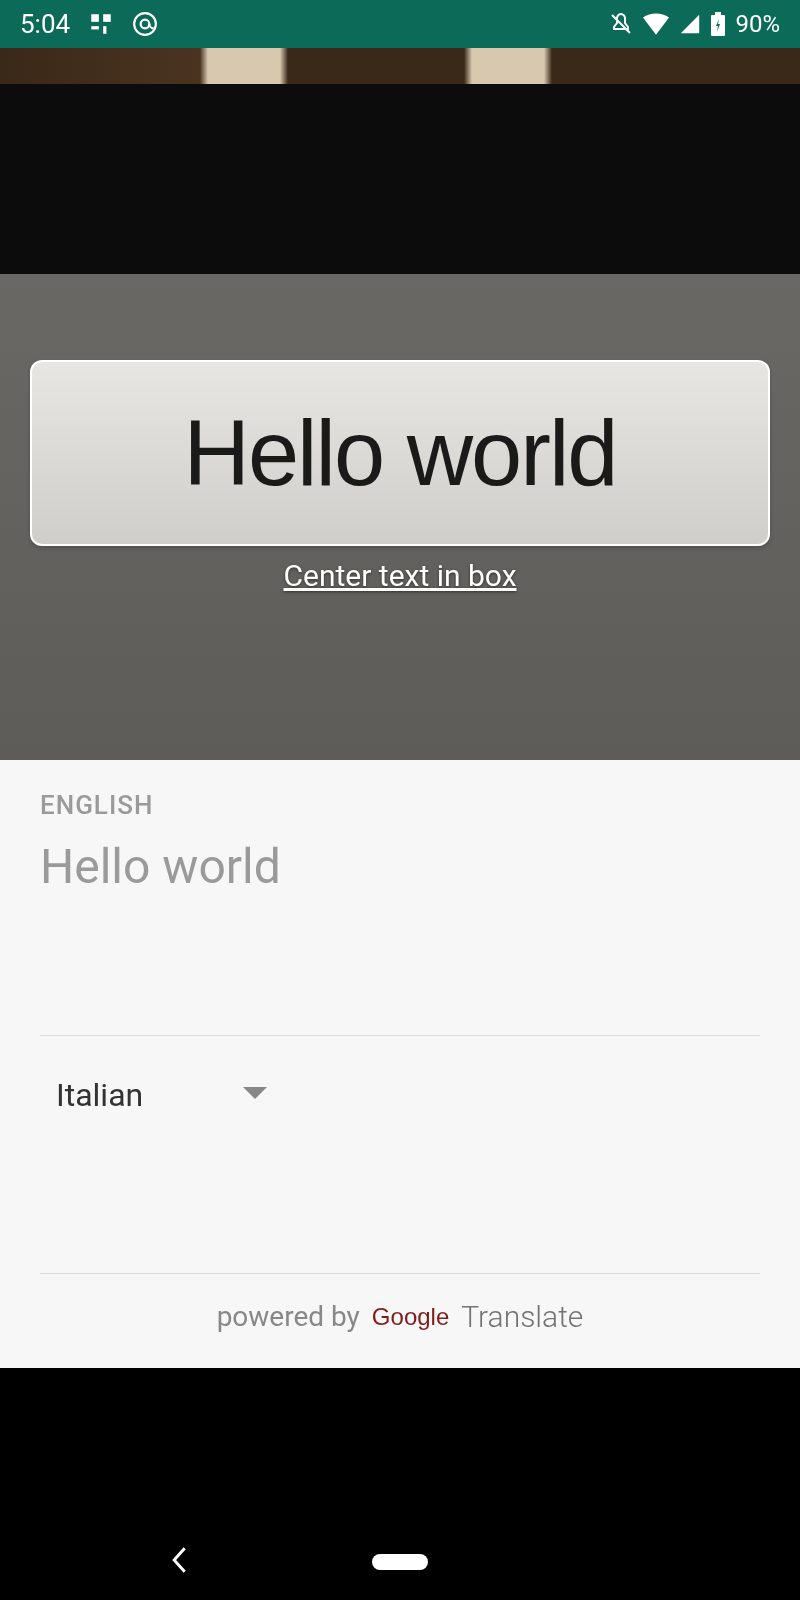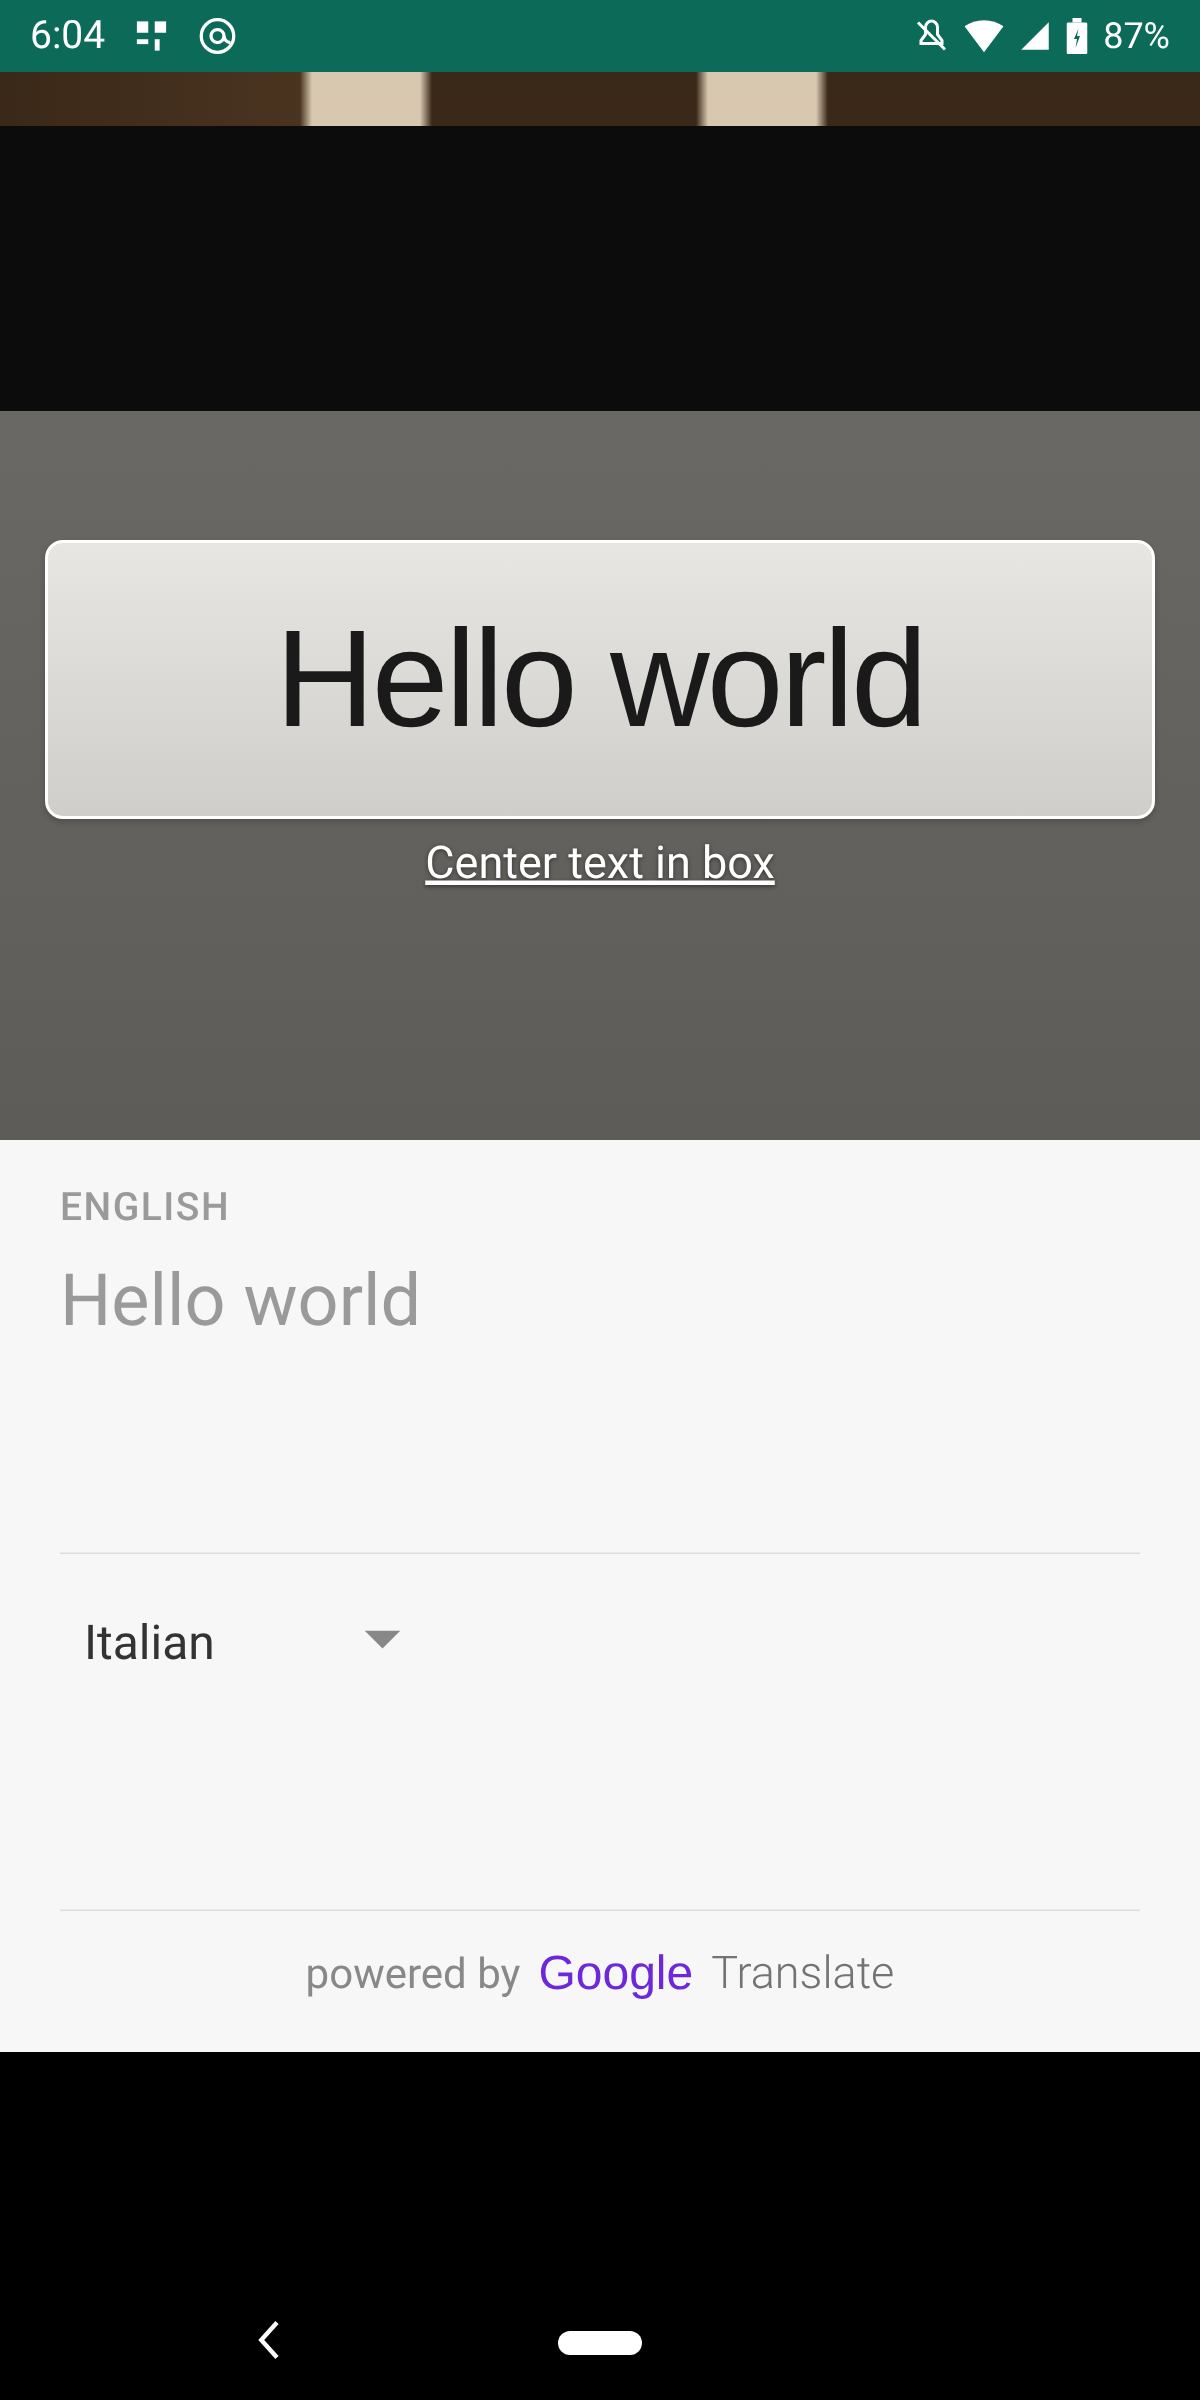--- a/index.html
+++ b/index.html
@@ -173,23 +173,23 @@
       right: 0;
       text-align: center;
       color: #888;
       font-size: 28px;
       display: flex;
       align-items: center;
       justify-content: center;
       gap: 12px;
     }
     .google-logo {
-      font-size: 32px;
+      font-size: 24px;
       font-weight: 500;
-      color: #6d28d9;
+      color: #7f1d1d;
       font-family: 'Product Sans', Arial, sans-serif;
     }
     .translate-word {
       font-size: 30px;
       color: #737373;
       font-weight: 300;
     }
     
     .nav-bar {
       position: absolute;
@@ -212,21 +212,21 @@
       height: 16px;
       background: #fff;
       border-radius: 10px;
     }
   </style>
 </head>
 <body>
 
 <div class="status-bar">
   <div class="status-left">
-    <span class="status-time">6:04</span>
+    <span class="status-time">5:04</span>
     <span class="status-icon">
       <svg width="26" height="26" viewBox="0 0 24 24" fill="#fff">
           <rect x="3" y="3" width="7" height="7"></rect>
           <rect x="14" y="3" width="7" height="7"></rect>
           <rect x="3" y="14" width="7" height="3"></rect>
           <rect x="14" y="14" width="3" height="7"></rect>
         </svg>
     </span>
     <span class="status-icon">
       <svg width="26" height="26" viewBox="0 0 24 24" fill="none" stroke="#fff" stroke-width="2">
@@ -252,21 +252,21 @@
           <path d="M2 22 L22 22 L22 2 Z"></path>
         </svg>
     </span>
     <span class="status-icon">
       <svg width="14" height="24" viewBox="0 0 14 24" fill="#fff">
           <rect x="0" y="3" width="14" height="21" rx="1"></rect>
           <rect x="4" y="0" width="6" height="3"></rect>
           <path d="M8 7 L5 14 L7 14 L6 20 L9 12 L7 12 Z" fill="#0c6b58"></path>
         </svg>
     </span>
-    <span>87%</span>
+    <span>90%</span>
   </div>
 </div>
 
 <div class="camera-area">
   <div class="camera-top-strip"></div>
   <div class="camera-black-band"></div>
   <div class="camera-gray-area"></div>
   <div class="ocr-box">
     <span class="ocr-text">Hello world</span>
   </div>

